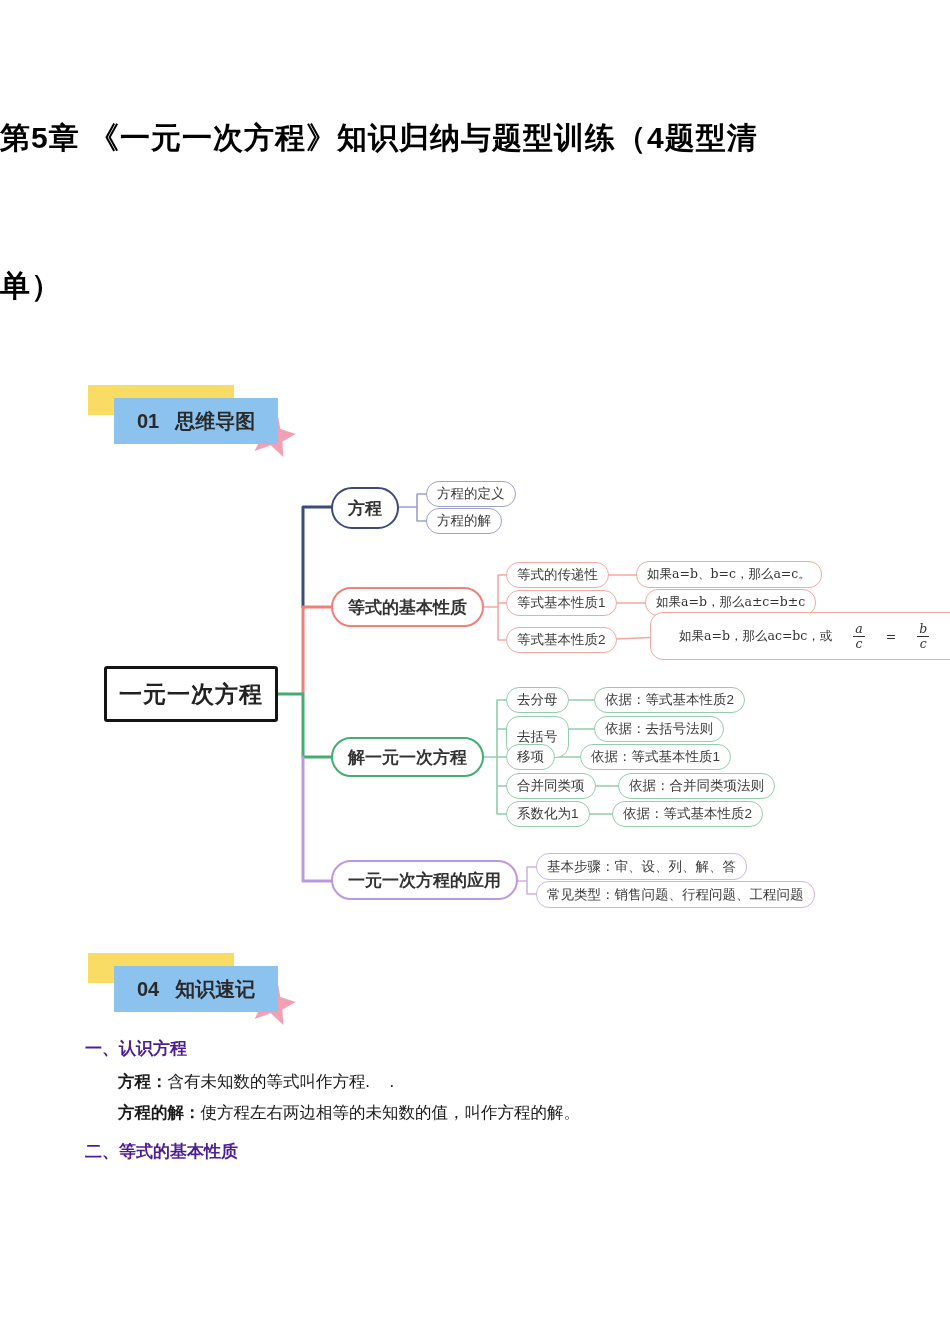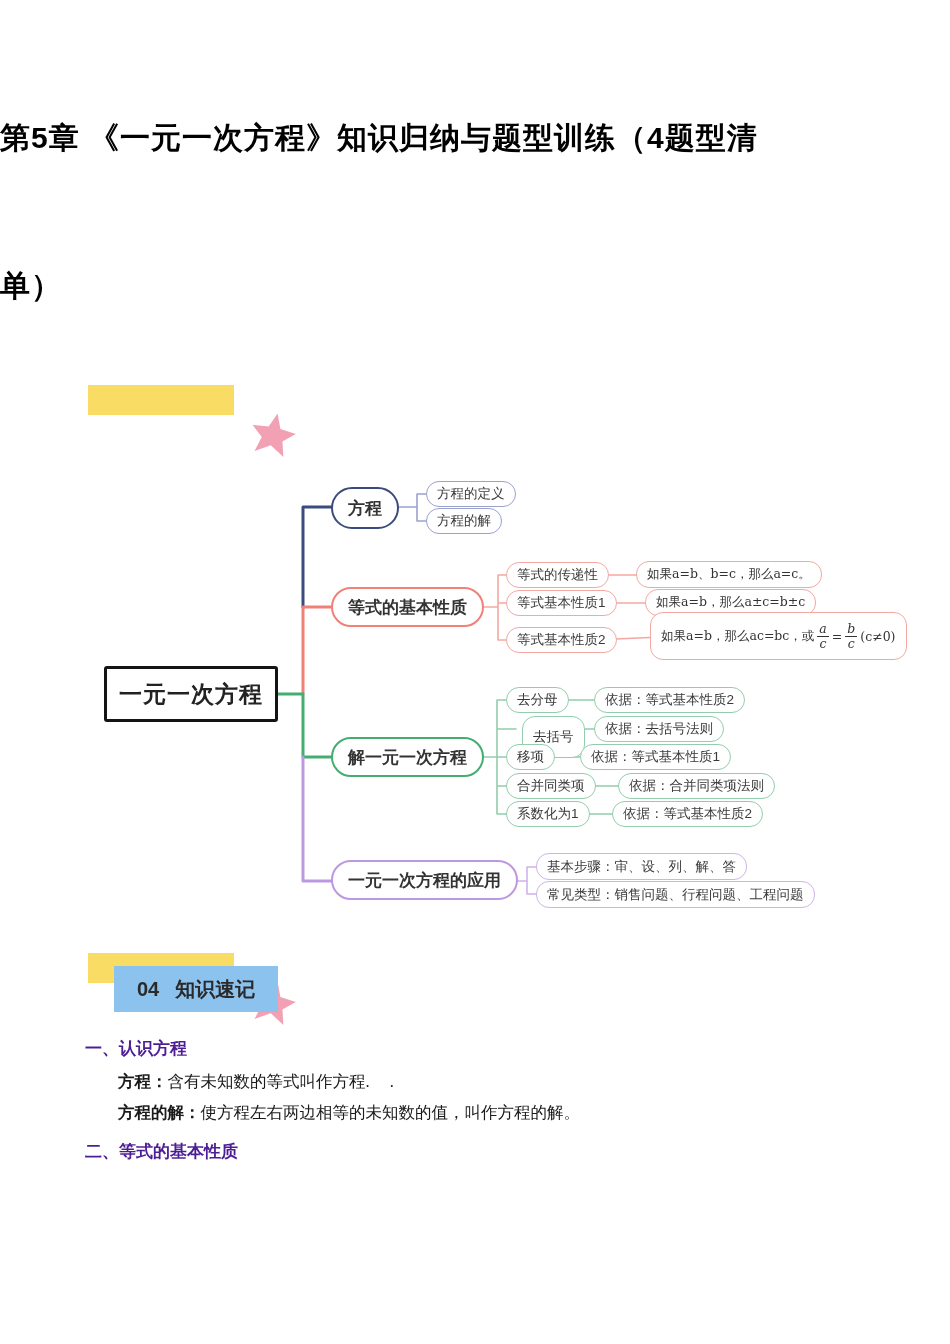--- a/index.html
+++ b/index.html
@@ -58,21 +58,21 @@
   .b-navy-lt{ border-color:#9aa2cf; }
   .b-pink   { border-color:#f08078; }
   .b-pink-lt{ border-color:#f3a8a2; }
   .b-green  { border-color:#44ae70; }
   .b-green-lt{ border-color:#93cdac; }
   .b-purple { border-color:#bd98e2; }
   .b-purple-lt{ border-color:#cfb3eb; }
   .frac { display:inline-flex; flex-direction:column; align-items:center; line-height:1.05; margin:0 3px; font-style:italic; }
   .frac .num { border-bottom:1px solid #333; padding:0 2px; }
   .frac .den { padding:0 2px; }
-  .formula .sp { margin:0 0; }
+  .formula .sp { margin:0 18px; }
   
   .note-h {
     position:absolute; left:85px; font-weight:bold; font-size:17px;
     color:#4c1d95; font-family:"Liberation Sans", sans-serif;
   }
   .note-p {
     position:absolute; left:118px; font-size:16.5px; color:#1a1a1a;
     font-family:"Liberation Serif", serif;
   }
   .note-p b { font-weight:bold; }
@@ -83,20 +83,24 @@
 <body>
 
 <div id="page">
 
   <div class="title-line" style="top:118px">第5章 《一元一次方程》知识归纳与题型训练（4题型清</div>
   <div class="title-line" style="top:266px">单）</div>
 
   <div class="badge" style="top:385px">
     <div class="yellow"></div>
     <div class="star"></div>
+    <div class="blue">
+      <span class="num">01</span>
+      <span>思维导图</span>
+    </div>
   </div>
 
   <svg id="connectors" width="950" height="1344">
 
     <path class="ln" stroke="#3c4b7d" stroke-width="3" d="M345,507 L303,507 L303,607"></path>
     <path class="ln" stroke="#f08078" stroke-width="3" d="M345,607 L303,607 L303,694"></path>
     <path class="ln" stroke="#44ae70" stroke-width="3" d="M265,694 L303,694 L303,757 L345,757"></path>
     <path class="ln" stroke="#bd98e2" stroke-width="3" d="M303,757 L303,881 L345,881"></path>
 
     <path class="ln" stroke="#9aa2cf" stroke-width="1.6" d="M398,507 L417,507 M434,494 L417,494 L417,521 L434,521"></path>
@@ -132,21 +136,21 @@
     <span class="frac">
       <span class="num">b</span>
       <span class="den">c</span>
     </span>
     <span class="sp">(c≠0)</span>
   </div>
 
   <div class="node l1 b-green" style="left:331px;top:737px;height:40px">解一元一次方程</div>
   <div class="node child b-green-lt" style="left:506px;top:687px;height:26px">去分母</div>
   <div class="node child b-green-lt" style="left:594px;top:687px;height:26px">依据：等式基本性质2</div>
-  <div class="node child b-green-lt" style="left:522px;top:716px;height:42px">去括号</div>
+  <div class="node child b-green-lt" style="left:506px;top:716px;height:42px">去括号</div>
   <div class="node child b-green-lt" style="left:594px;top:716px;height:26px">依据：去括号法则</div>
   <div class="node child b-green-lt" style="left:506px;top:744px;height:26px">移项</div>
   <div class="node child b-green-lt" style="left:580px;top:744px;height:26px">依据：等式基本性质1</div>
   <div class="node child b-green-lt" style="left:506px;top:773px;height:26px">合并同类项</div>
   <div class="node child b-green-lt" style="left:618px;top:773px;height:26px">依据：合并同类项法则</div>
   <div class="node child b-green-lt" style="left:506px;top:801px;height:26px">系数化为1</div>
   <div class="node child b-green-lt" style="left:612px;top:801px;height:26px">依据：等式基本性质2</div>
 
   <div class="node l1 b-purple" style="left:331px;top:860px;height:40px">一元一次方程的应用</div>
   <div class="node child b-purple-lt" style="left:536px;top:853px;height:27px">基本步骤：审、设、列、解、答</div>

